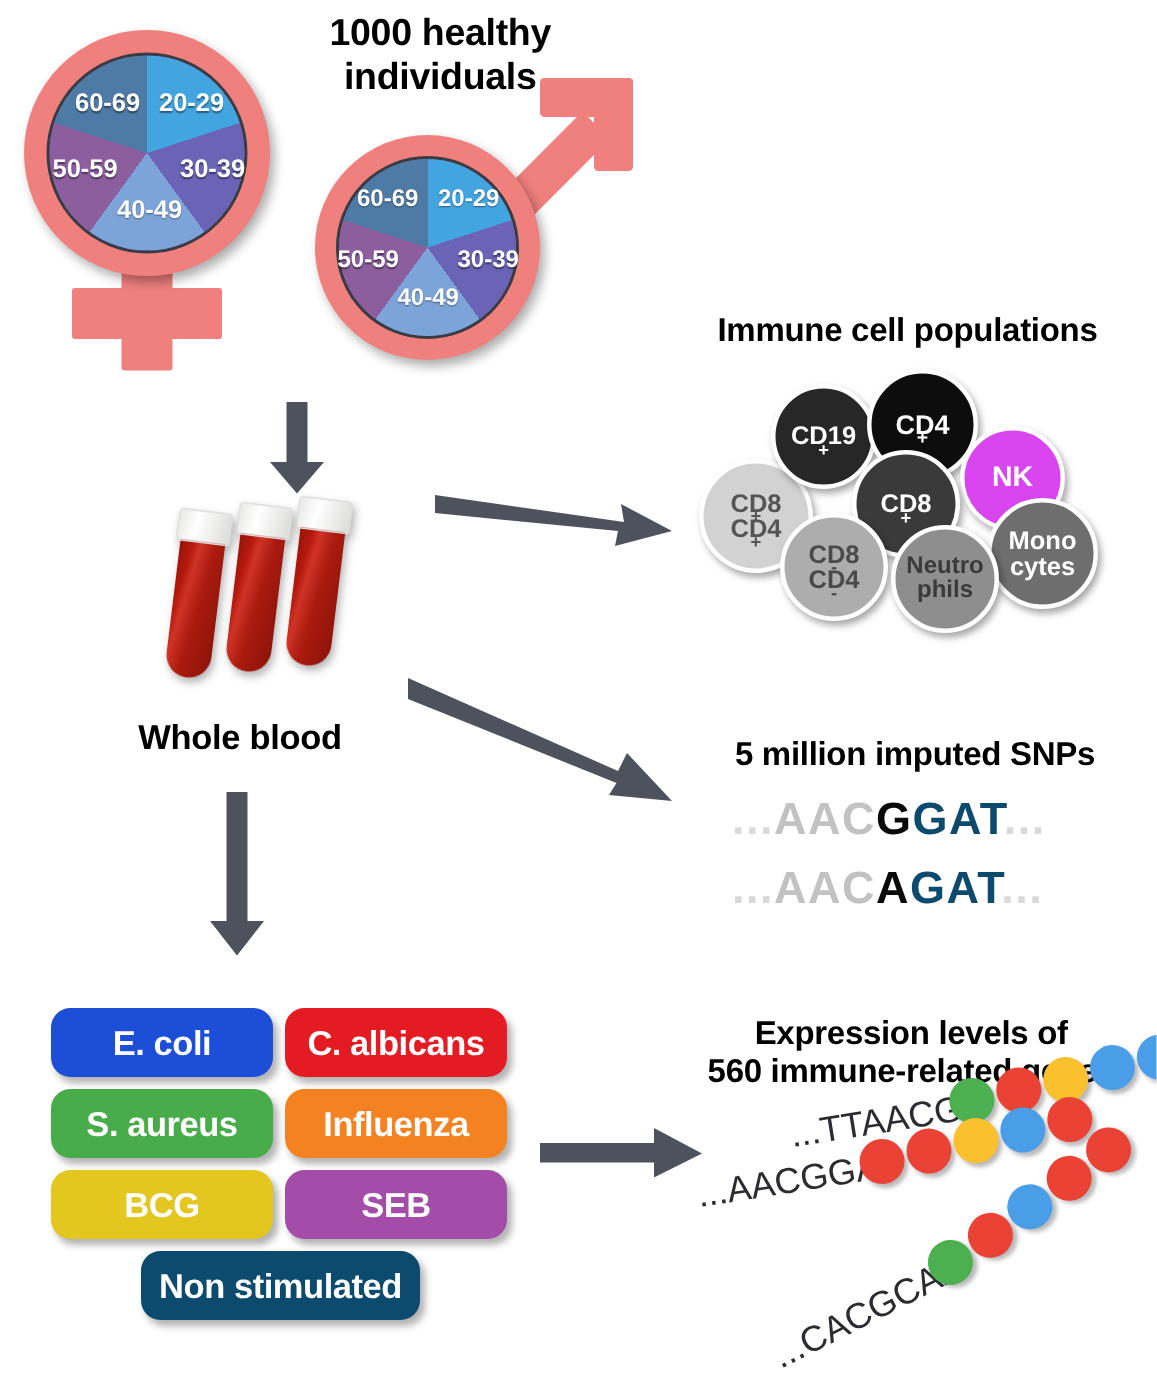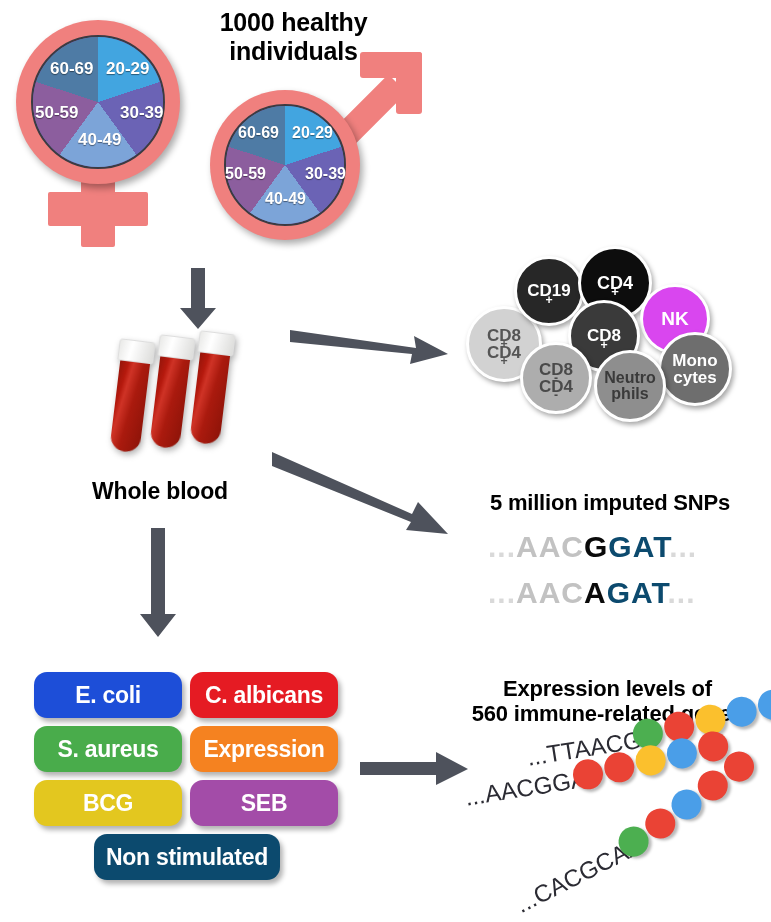--- a/index.html
+++ b/index.html
@@ -188,20 +188,23 @@
     <div class="tube" style="left:84px;top:2px;">
       <div class="body"></div>
       <div class="cap"></div>
     </div>
   </div>
 
   <div class="hdr abs" style="left:60px;top:478px;width:200px;font-size:23px;">
     <div>Whole blood</div>
   </div>
 
+  <div class="hdr abs" style="left:455px;top:207px;width:300px;font-size:22px;">
+    <div>Immune cell populations</div>
+  </div>
 
   <div class="cells" style="left:462px;top:240px;width:300px;height:185px;">
 
     <div class="cell" style="left:4px;top:66px;width:76px;height:76px;background:#D2D2D2;color:#555555;font-size:17px;">
       <div>
         <span>
             <span>CD8</span>
             <span class="sup">+</span>
           </span>
         <span>
@@ -289,21 +292,21 @@
     <div class="pill" style="left:0px;top:0px;width:148px;height:46px;background:#1d4ed8;">
       <span>E. coli</span>
     </div>
     <div class="pill" style="left:156px;top:0px;width:148px;height:46px;background:#E51B23;">
       <span>C. albicans</span>
     </div>
     <div class="pill" style="left:0px;top:54px;width:148px;height:46px;background:#49AC4B;">
       <span>S. aureus</span>
     </div>
     <div class="pill" style="left:156px;top:54px;width:148px;height:46px;background:#F58220;">
-      <span>Expression</span>
+      <span>Influenza</span>
     </div>
     <div class="pill" style="left:0px;top:108px;width:148px;height:46px;background:#E3C71F;">
       <span>BCG</span>
     </div>
     <div class="pill" style="left:156px;top:108px;width:148px;height:46px;background:#A34CA8;">
       <span>SEB</span>
     </div>
     <div class="pill" style="left:60px;top:162px;width:186px;height:46px;background:#0c4a6e;">
       <span>Non stimulated</span>
     </div>

